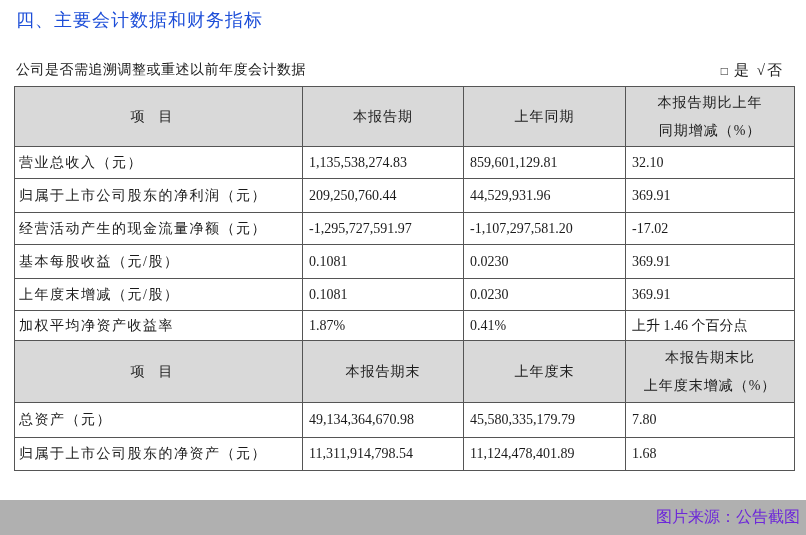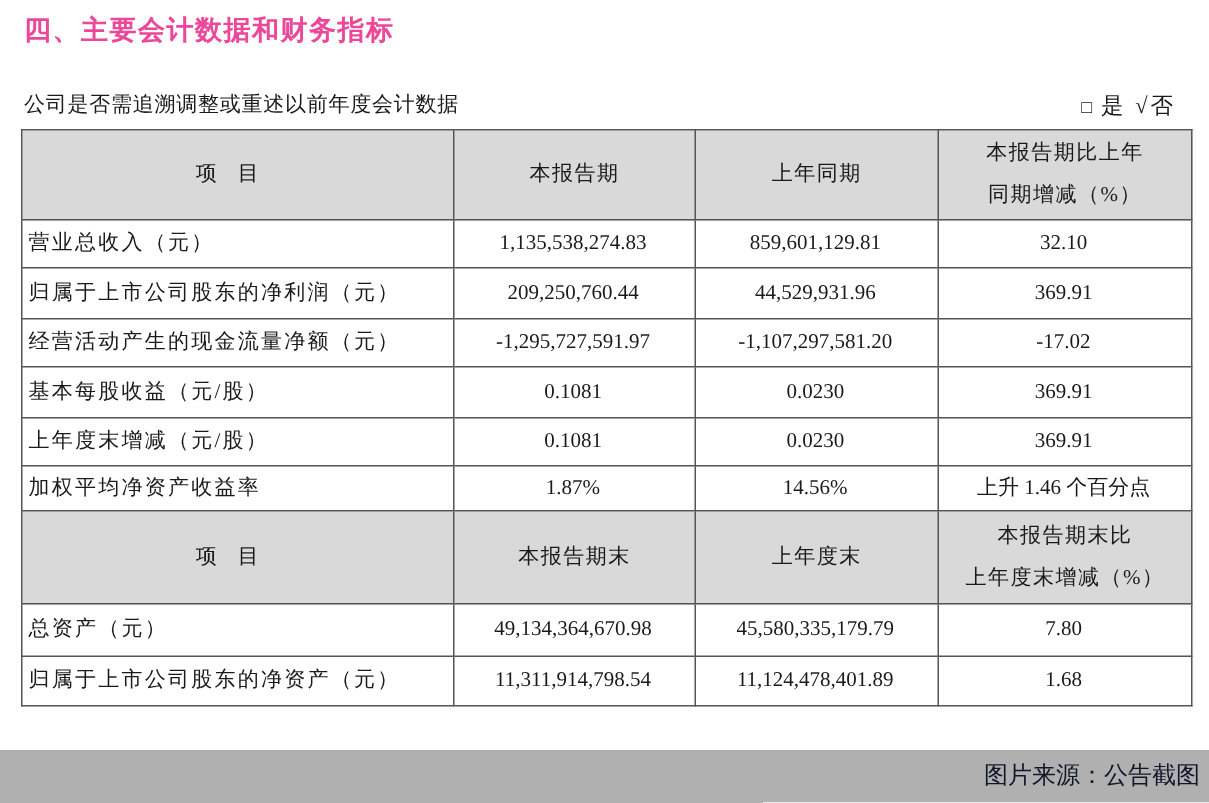--- a/index.html
+++ b/index.html
@@ -3,48 +3,48 @@
 <meta charset="utf-8">
 <style>
   html, body { margin:0; padding:0; }
   body {
     width:806px; height:535px; position:relative; overflow:hidden;
     background:#ffffff; color:#1a1a1a;
     font-family: "Liberation Serif", "DejaVu Serif", serif;
   }
   .title {
     position:absolute; left:16px; top:8px;
-    font-family: "DejaVu Sans", sans-serif; font-weight:bold; font-size:18px;
-    letter-spacing:1px; color:#ec4899;
+    font-family: "DejaVu Sans", sans-serif; font-weight:normal; font-size:18px;
+    letter-spacing:1px; color:#1d4ed8;
   }
   .subline {
     position:absolute; left:16px; top:61px; font-size:14px; letter-spacing:0.5px;
   }
   .yesno {
     position:absolute; right:22px; top:61px; font-size:15px; letter-spacing:2px;
   }
   .yesno .box { font-size:12px; margin-right:4px; }
   table {
     position:absolute; left:14px; top:86px; width:780px;
     border-collapse:collapse; table-layout:fixed; font-size:14px;
   }
   td {
     border:1px solid #555; padding:0 6px; vertical-align:middle; line-height:22px;
   }
   col.c1 { width:288px; } col.c2 { width:161px; } col.c3 { width:162px; } col.c4 { width:169px; }
   tr.hdr td { background:#d9d9d9; text-align:center; letter-spacing:1px; }
   tr.hdr td.item { letter-spacing:14px; }
   td.label { text-align:left; padding-left:4px; letter-spacing:1.5px; }
-  td.num { text-align:center; padding-right:8px; }
+  td.num { text-align:left; padding-right:8px; }
   .overlay {
     position:absolute; left:0; top:500px; width:806px; height:35px;
     background:rgba(128,128,128,0.62);
   }
   .credit {
-    position:absolute; right:6px; top:507px; color:#0f172a;
+    position:absolute; right:6px; top:507px; color:#6d28d9;
     font-family: "DejaVu Sans", sans-serif; font-size:16px;
   }
 </style>
 </head>
 <body>
 
 <div class="title">四、主要会计数据和财务指标</div>
 
 <div class="subline">公司是否需追溯调整或重述以前年度会计数据</div>
 <div class="yesno">
@@ -95,21 +95,21 @@
   </tr>
   <tr style="height:32px">
     <td class="label">上年度末增减（元/股）</td>
     <td class="num">0.1081</td>
     <td class="num">0.0230</td>
     <td class="num">369.91</td>
   </tr>
   <tr style="height:30px">
     <td class="label">加权平均净资产收益率</td>
     <td class="num">1.87%</td>
-    <td class="num">14.56%</td>
+    <td class="num">0.41%</td>
     <td class="num">上升 1.46 个百分点</td>
   </tr>
   <tr class="hdr" style="height:62px">
     <td class="item">项目</td>
     <td>本报告期末</td>
     <td>上年度末</td>
     <td style="line-height:28px;">
       <div>本报告期末比</div>
       <div>上年度末增减（%）</div>
     </td>

